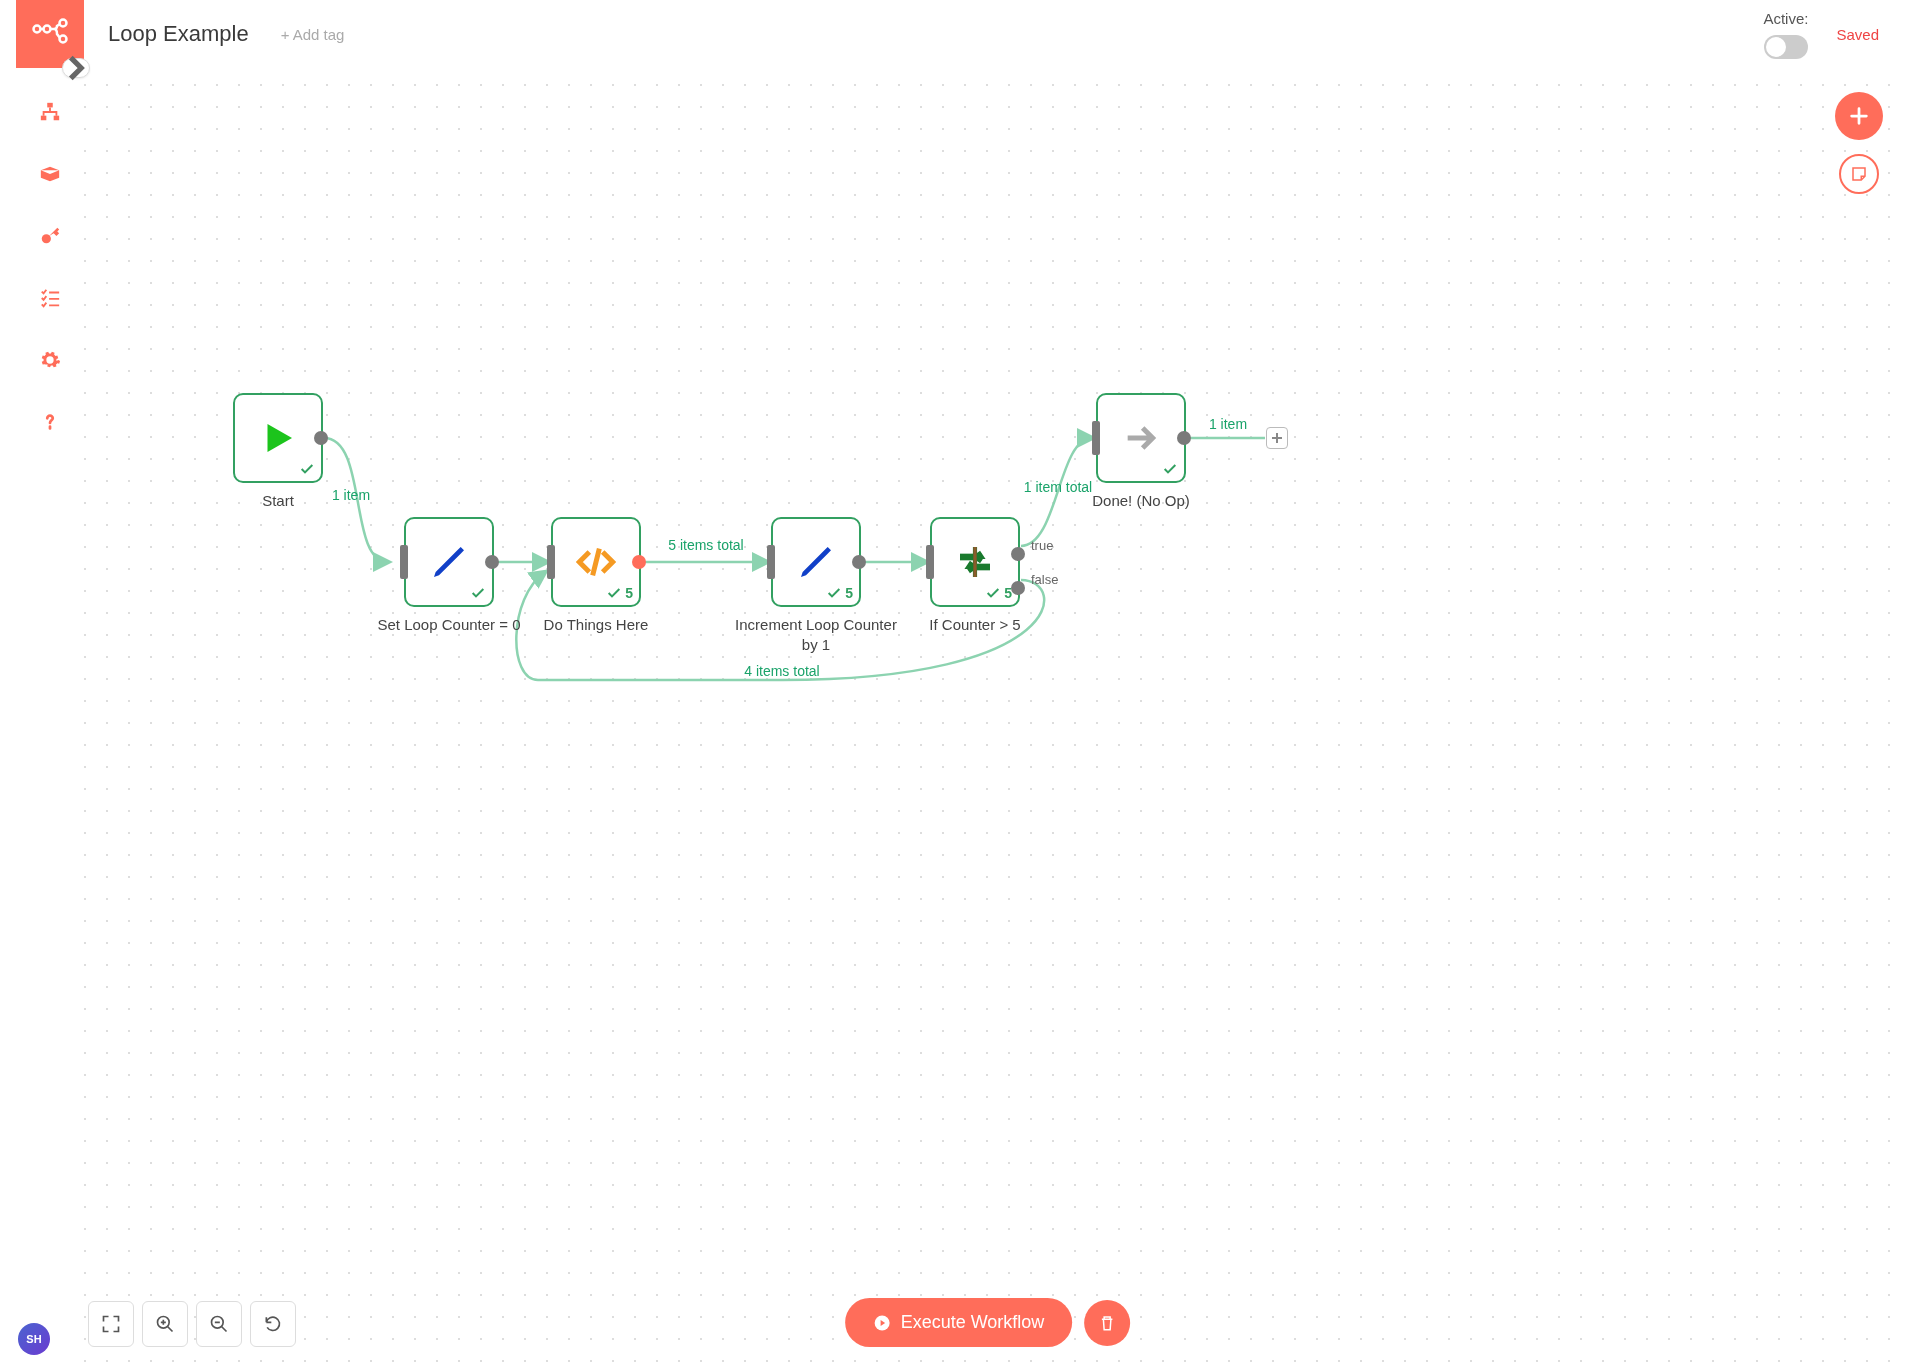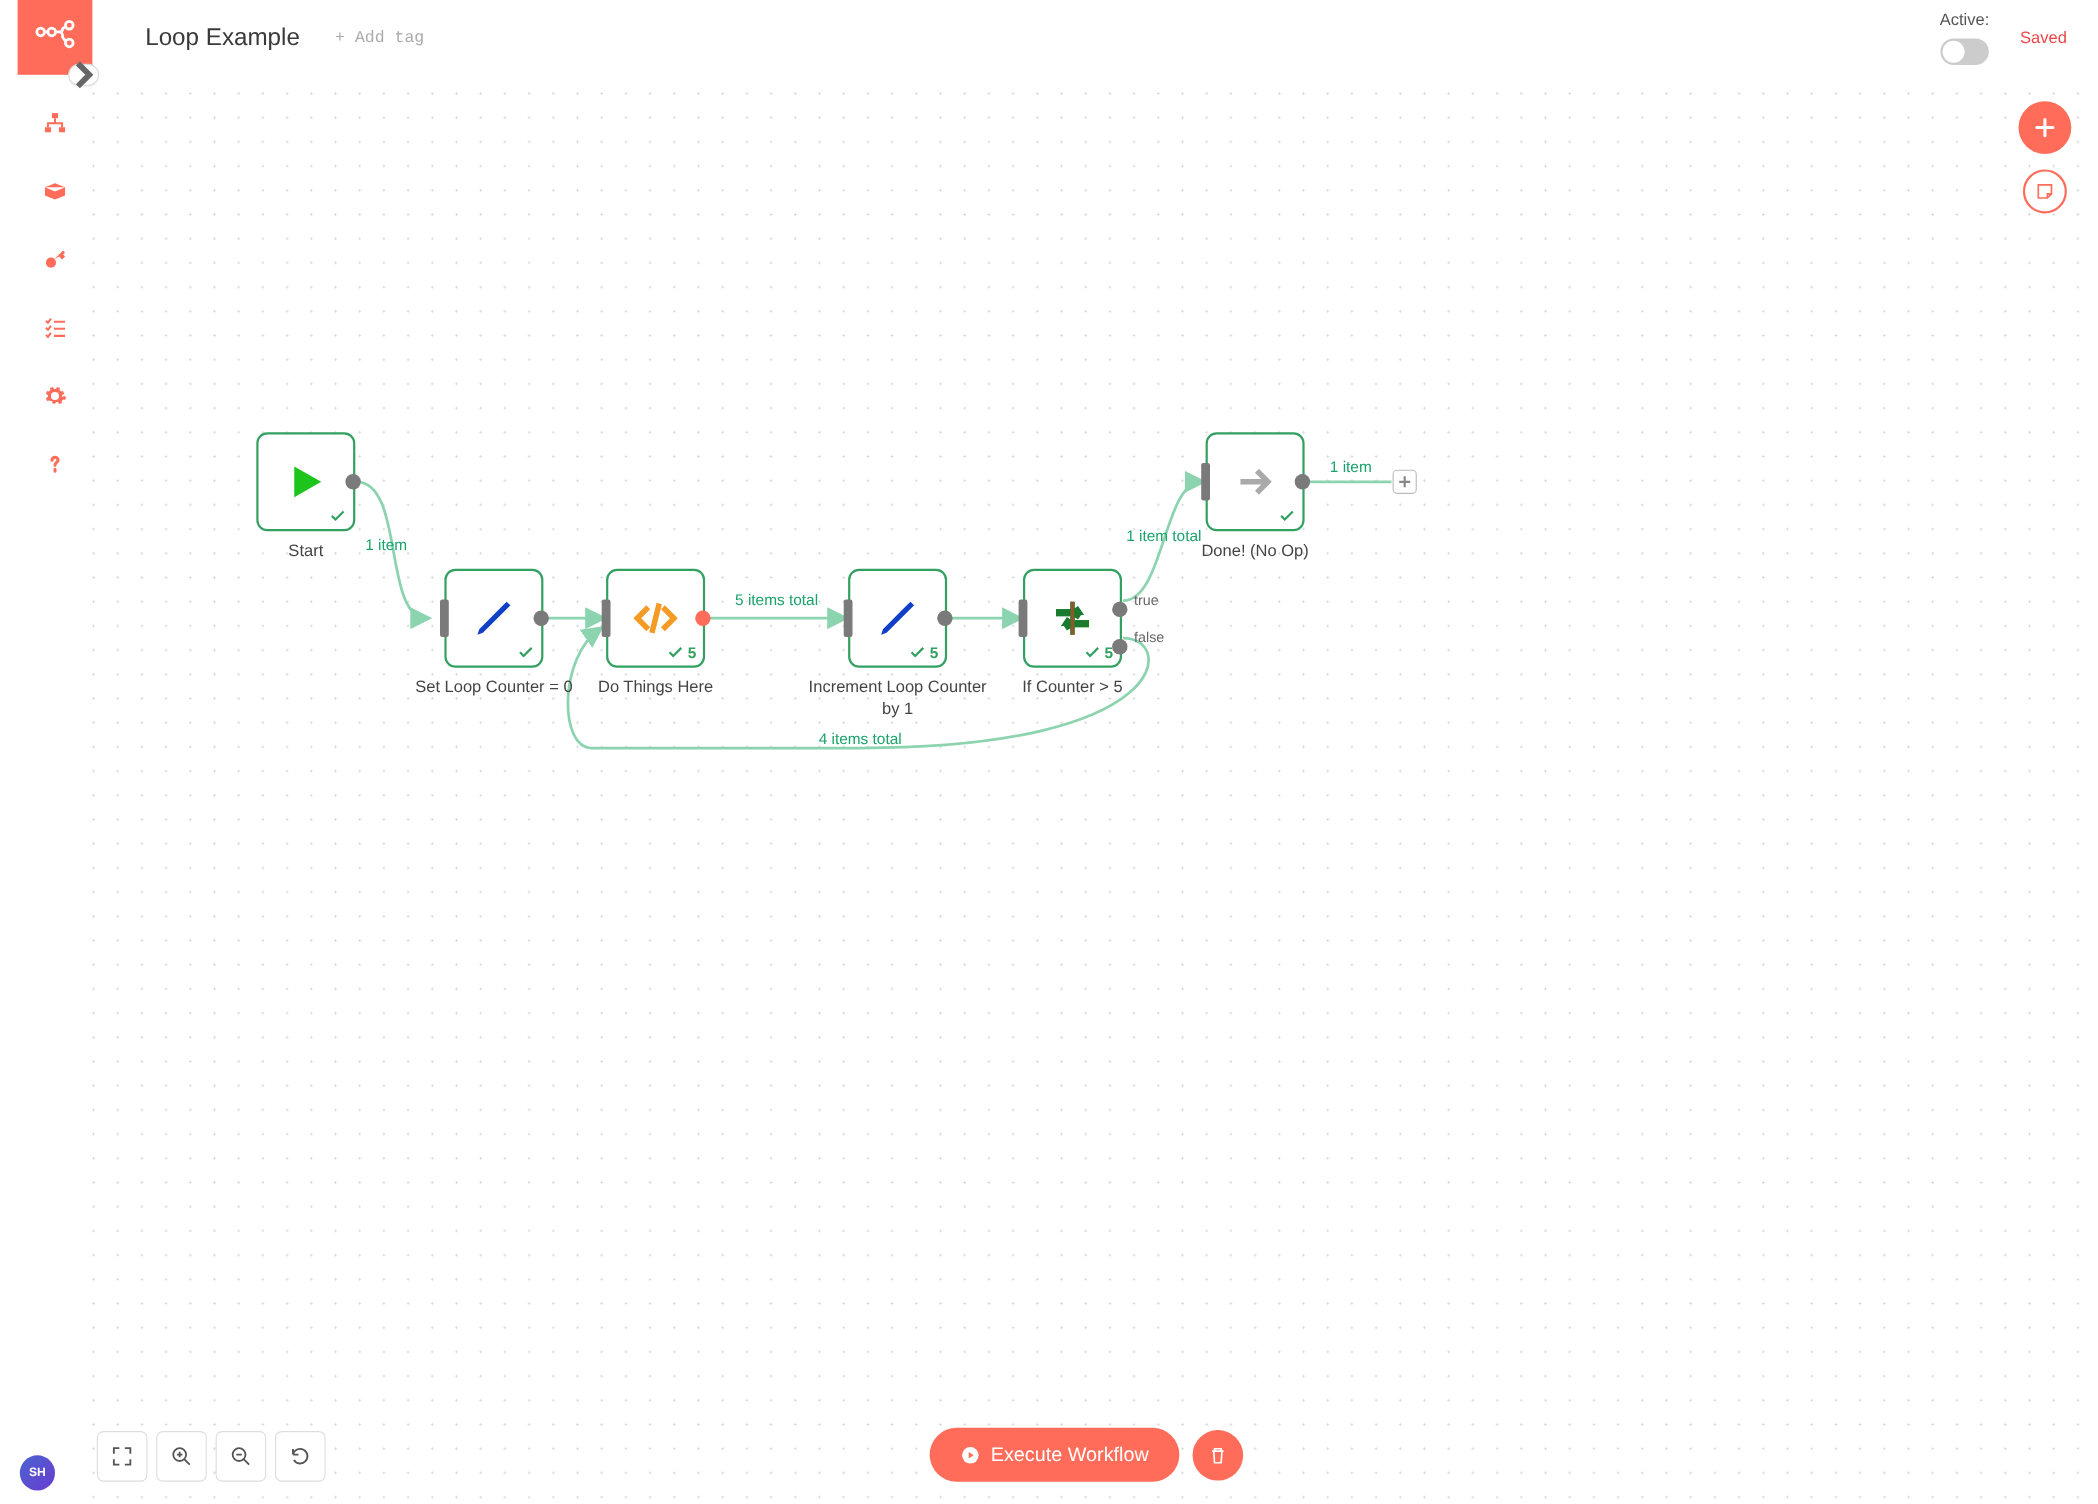--- a/index.html
+++ b/index.html
@@ -11,24 +11,24 @@
 .logo-block { width: 68px; height: 68px; background: #ff6d5a; display: flex; align-items: center; justify-content: center; position: relative; }
 .logo-block svg { width: 40px; height: 40px; }
 .expand-tab { position: absolute; bottom: -10px; right: -6px; width: 28px; height: 20px; background: #fff; border: 1px solid #ddd; border-radius: 10px; display: flex; align-items: center; justify-content: center; box-shadow: 0 1px 2px rgba(0,0,0,0.08); }
 .side-icons { display: flex; flex-direction: column; align-items: center; gap: 38px; margin-top: 32px; }
 .side-icon { width: 24px; height: 24px; color: #ff6d5a; display:flex; align-items:center; justify-content:center; cursor:pointer; }
 .side-icon svg { width: 22px; height: 22px; }
 .avatar { position: absolute; bottom: 12px; left: 18px; width: 32px; height: 32px; border-radius: 50%; background: linear-gradient(135deg,#4a64d0,#6a3bd0); color:#fff; font-size:11px; font-weight:600; display:flex; align-items:center; justify-content:center; }
 
 
 .main { flex: 1; display: flex; flex-direction: column; position: relative; }
-.header { height: 68px; display: flex; align-items: center; padding: 0 28px 0 40px; justify-content: space-between; margin-left: 24px; }
+.header { height: 68px; display: flex; align-items: center; padding: 0 28px 0 40px; justify-content: space-between; }
 .header-left { display:flex; align-items:center; gap: 32px; }
 .title { font-size: 22px; font-weight: 500; color: #3a3a3a; }
-.add-tag { font-size: 15px; color: #aaa; cursor: pointer; font-family: Liberation Mono, monospace; }
+.add-tag { font-size: 15px; color: #aaa; cursor: pointer; }
 .header-right { display:flex; align-items:center; gap: 28px; }
 .active-wrap { display:flex; align-items:center; gap: 8px; font-size:15px; color:#555;flex-direction:column; }
 .toggle { width: 44px; height: 24px; background: #ccc; border-radius: 12px; position: relative; cursor:pointer; }
 .toggle::after { content:""; position:absolute; left:2px; top:2px; width:20px; height:20px; background:#fff; border-radius:50%; }
 .saved { font-size: 15px; color: #ef4444; }
 
 
 .canvas { flex:1; position: relative; background-image: radial-gradient(#ddd 1px, transparent 1px); background-size: 22px 22px; background-position: 6px 6px; overflow:hidden; }
 .canvas svg.connections { position:absolute; inset:0; width:100%; height:100%; pointer-events:none; }
 .edge { stroke: #8cd3b0; stroke-width: 2.5; fill: none; }

